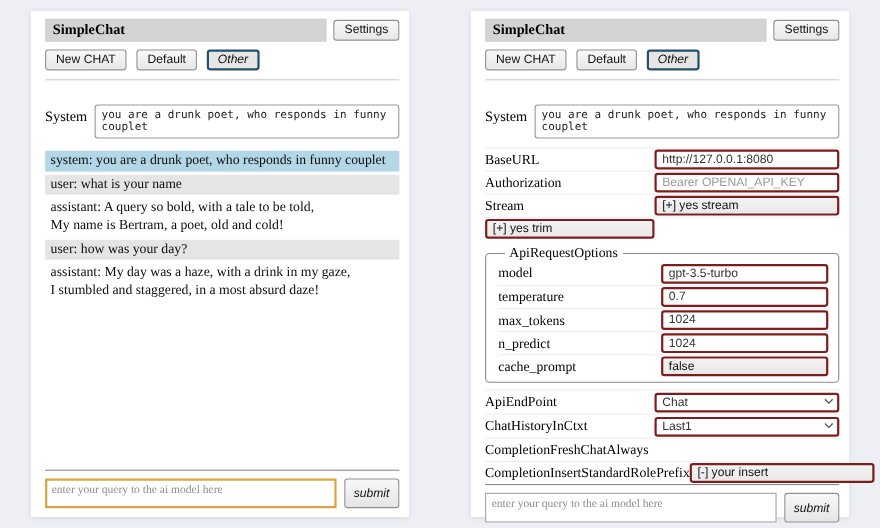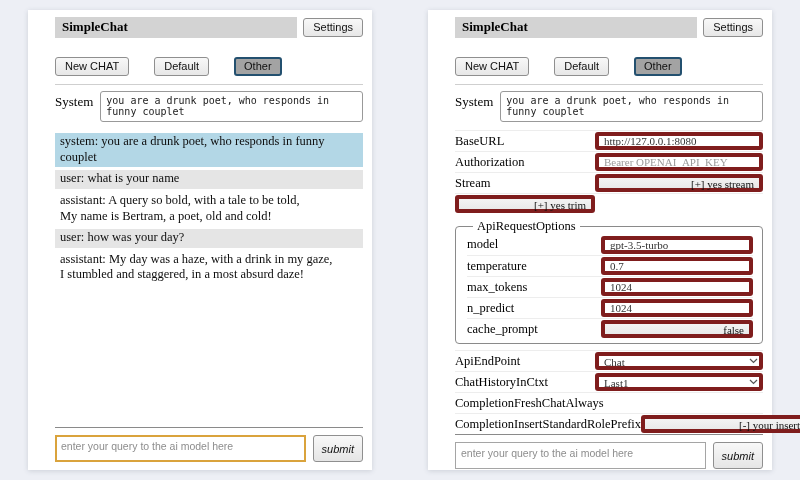--- a/index.html
+++ b/index.html
@@ -11,21 +11,21 @@
   .stage {
     display: flex;
     padding: 10px 0 0 28px;
     gap: 56px;
   }
   .panel {
     width: 344px;
     height: 460px;
     background: #ffffff;
     box-shadow: 0 1px 5px rgba(60,70,90,0.18);
-    padding: 7px 9px 8px 27px;
+    padding: 7px 9px 8px 13px;
     display: flex;
     flex-direction: column;
   }
   
   .titlebar { display: flex; align-items: center; gap: 6px; }
   .titlebar-title {
     flex: 1;
     background: #d3d3d3;
     font-weight: bold;
     font-size: 13px;
@@ -36,32 +36,33 @@
     font-family: "Liberation Sans", sans-serif;
     font-size: 11px;
     color: #111;
     background: linear-gradient(#f8f8f8, #e7e7e7);
     border: 1px solid #8f8f8f;
     border-radius: 3px;
     padding: 2px 9px 3px 9px;
     cursor: pointer;
     white-space: nowrap;
   }
-  .session-row { display: flex; gap: 25px; margin-top: 19px; }
+  .session-row { display: flex; gap: 9px; margin-top: 7px; }
   .btn.selected {
     border: 2px solid #23506f;
-    background: #a3a3a3;
+    background: #e5e5e5;
     padding: 1px 8px 2px 8px;
+    font-style: italic;
   }
   hr.header-line {
     border: none;
     border-top: 1px solid #cfcfcf;
     margin: 8px 0 6px 0;
   }
-  .system-row { display: flex; gap: 7px; margin: 0 0 2px 0; }
+  .system-row { display: flex; gap: 7px; margin: 16px 0 2px 0; }
   .system-label { font-size: 13px; padding-top: 3px; color: #000; }
   textarea.system-input {
     flex: 1;
     height: 31px;
     resize: none;
     font-family: "DejaVu Sans Mono", monospace;
     font-size: 10px;
     color: #222;
     border: 1px solid #999;
     border-radius: 3px;
@@ -88,34 +89,34 @@
     display: grid;
     grid-template-columns: 1fr 168px;
     align-items: center;
     min-height: 21px;
     border-top: 1px solid #ededed;
     padding: 1px 0;
   }
   .setting-label { font-size: 12.5px; color: #000; }
   .ctl-input, .setting-toggle, .select-wrap select {
     width: 100%;
-    font-family: Liberation Serif, serif;
+    font-family: Liberation Sans, sans-serif;
     font-size: 11px;
     height: 18px;
-    border: 4px solid #7f1d1d;
+    border: 2px solid #7f1d1d;
     border-radius: 3px;
     background: #fff;
     color: #333;
     padding: 0 5px;
   }
   .ctl-input::placeholder { color: #9b9b9b; }
   .setting-toggle {
     background: linear-gradient(#f3f3f3, #e9e9e9);
     color: #111;
-    text-align: right;
+    text-align: left;
     cursor: pointer;
   }
   .select-wrap { position: relative; width: 100%; }
   .select-wrap select {
     appearance: none;
     -webkit-appearance: none;
     cursor: pointer;
     padding-right: 16px;
   }
   .select-wrap .chev {
@@ -143,21 +144,21 @@
   hr.footer-line {
     border: none;
     border-top: 1px solid #8a8a8a;
     margin: 0 0 7px 0;
   }
   .query-row { display: flex; gap: 7px; align-items: stretch; }
   textarea.query-input {
     flex: 1;
     height: 27px;
     resize: none;
-    font-family: Liberation Sans, sans-serif;
+    font-family: Liberation Serif, serif;
     font-size: 10.5px;
     color: #444;
     border: 1px solid #a5a5a5;
     border-radius: 0;
     padding: 4px 5px;
     overflow: hidden;
   }
   textarea.query-input::placeholder { color: #8d8d8d; }
   textarea.query-input.focused { border: 2px solid #daa33c; padding: 3px 4px; }
   button.submit-btn {

